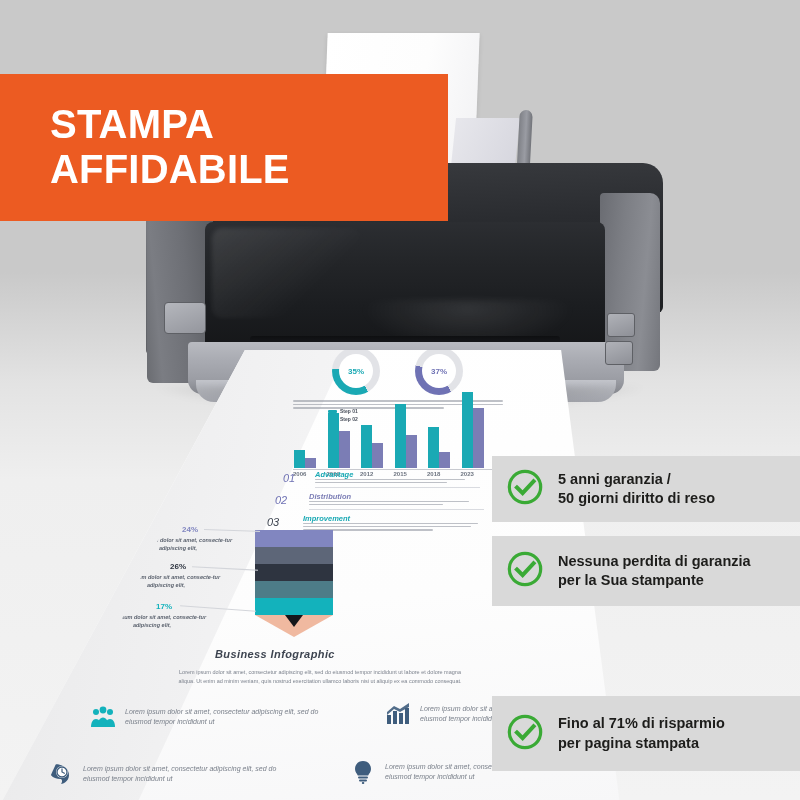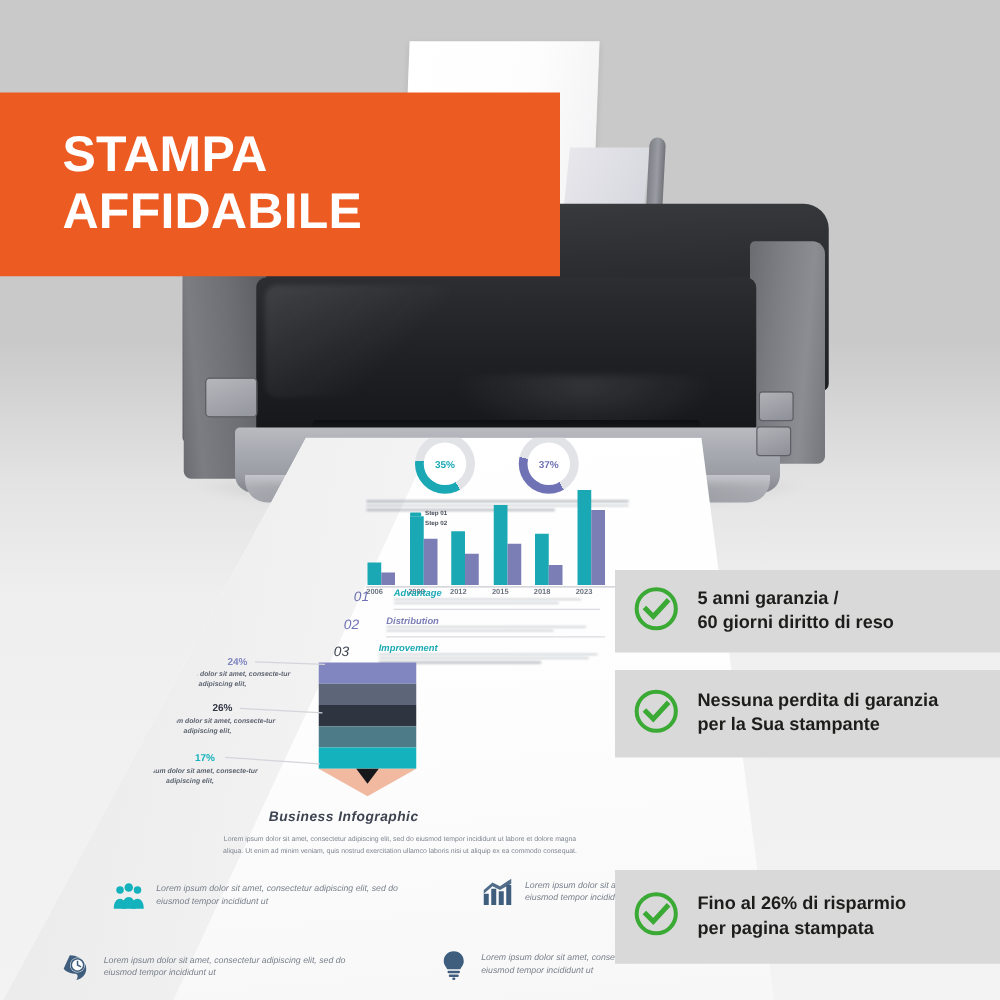--- a/index.html
+++ b/index.html
@@ -489,21 +489,21 @@
 
   <div class="fbox" id="fbox0" style="top:456px;height:66px;">
     <span class="fcheck">
       <svg viewBox="0 0 40 40" width="38" height="38">
         <circle cx="20" cy="20" r="16.5" fill="none" stroke="#3aaa35" stroke-width="3.4"></circle>
         <path d="M11.5 20.5 L17.5 26.5 L29 14" fill="none" stroke="#3aaa35" stroke-width="4.2" stroke-linecap="square" stroke-linejoin="miter"></path>
       </svg>
     </span>
     <span class="ftext">
       <span>5 anni garanzia /</span>
-      <span>60 giorni diritto di reso</span>
+      <span>50 giorni diritto di reso</span>
     </span>
   </div>
 
   <div class="fbox" id="fbox1" style="top:536px;height:70px;">
     <span class="fcheck">
       <svg viewBox="0 0 40 40" width="38" height="38">
         <circle cx="20" cy="20" r="16.5" fill="none" stroke="#3aaa35" stroke-width="3.4"></circle>
         <path d="M11.5 20.5 L17.5 26.5 L29 14" fill="none" stroke="#3aaa35" stroke-width="4.2" stroke-linecap="square" stroke-linejoin="miter"></path>
       </svg>
     </span>
@@ -515,18 +515,18 @@
 
 
   <div class="fbox" id="fbox3" style="top:696px;height:75px;">
     <span class="fcheck">
       <svg viewBox="0 0 40 40" width="38" height="38">
         <circle cx="20" cy="20" r="16.5" fill="none" stroke="#3aaa35" stroke-width="3.4"></circle>
         <path d="M11.5 20.5 L17.5 26.5 L29 14" fill="none" stroke="#3aaa35" stroke-width="4.2" stroke-linecap="square" stroke-linejoin="miter"></path>
       </svg>
     </span>
     <span class="ftext">
-      <span>Fino al 26% di risparmio</span>
+      <span>Fino al 71% di risparmio</span>
       <span>per pagina stampata</span>
     </span>
   </div>
 
 </div>
 
 </body></html>

